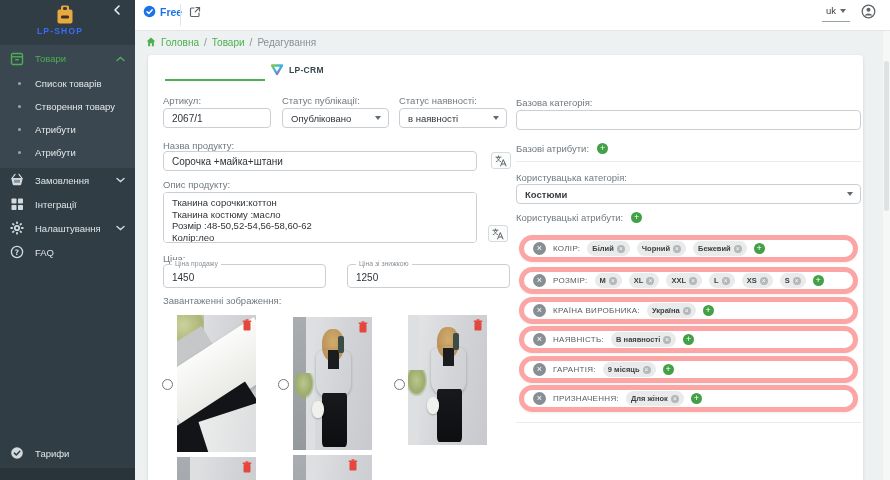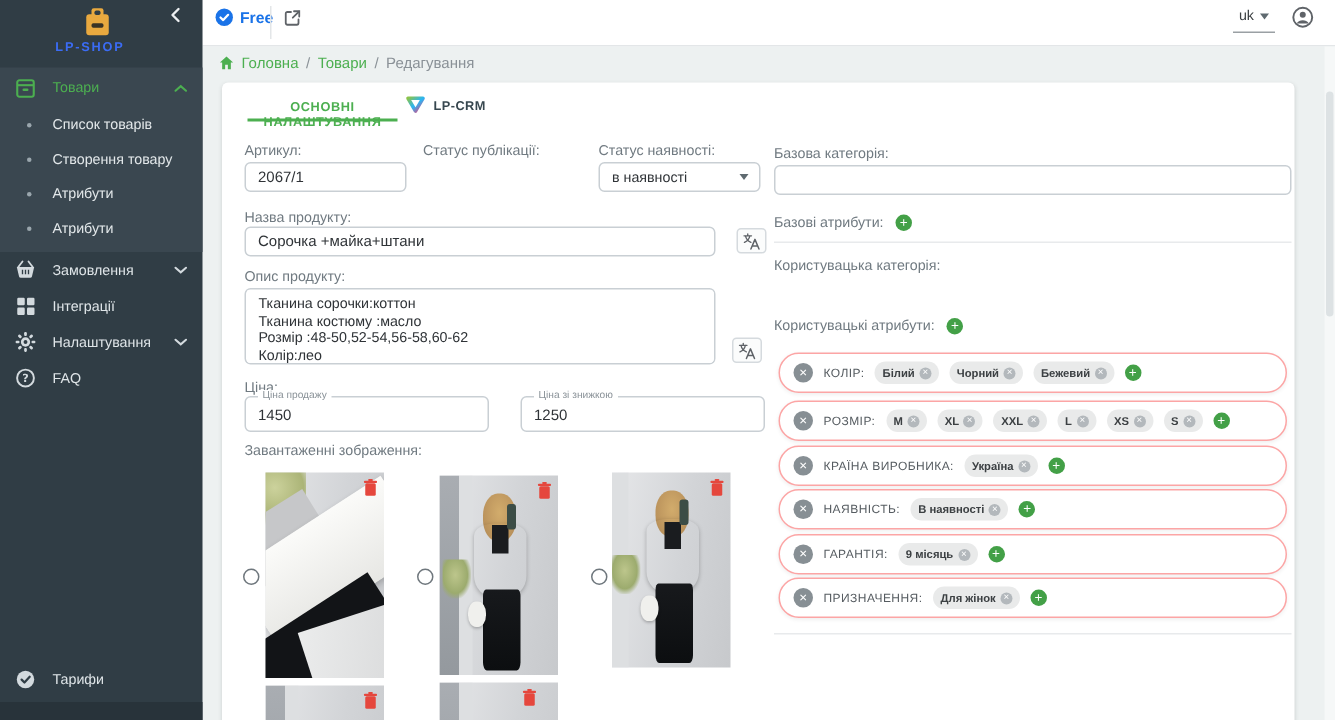--- a/index.html
+++ b/index.html
@@ -58,21 +58,21 @@
   .tinput { position:absolute; height:20px; border:1px solid #c9cfd4; border-radius:4px; padding:0 8px; font-size:10px; color:#2f3337; background:#fff; outline:none; font-family:inherit; }
   .select { position:absolute; height:20px; border:1px solid #c9cfd4; border-radius:4px; background:#fff; display:flex; align-items:center; justify-content:space-between; padding:0 7px 0 8px; font-size:9.5px; color:#2f3337; cursor:pointer; }
   .tarea { position:absolute; border:1px solid #c9cfd4; border-radius:4px; padding:4px 8px; font-size:9.5px; line-height:11.5px; color:#2f3337; resize:none; outline:none; font-family:inherit; background:#fff; }
   .trbtn { position:absolute; width:20px; height:17px; border:1px solid #d5dade; border-radius:3px; background:#fbfcfc; display:flex; align-items:center; justify-content:center; cursor:pointer; }
 
   .pricefield { position:absolute; height:24px; border:1px solid #c9cfd4; border-radius:4px; background:#fff; }
   .pf-label { position:absolute; top:-5px; left:8px; background:#fff; padding:0 3px; font-size:6.8px; color:#8a9298; white-space:nowrap; }
   .pf-input { border:none; outline:none; width:100%; height:100%; padding:2px 8px 0; font-size:10px; color:#2f3337; background:transparent; font-family:inherit; }
 
   
-  .attr-row { position:absolute; left:371px; width:339px; height:27px; border:1px solid #fca5a5; border-radius:14px; box-shadow:0 1px 3px rgba(0,0,0,.07); background:#fff; display:flex; align-items:center; padding:0 9px; gap:7px; }
+  .attr-row { position:absolute; left:371px; width:339px; height:27px; border:5px solid #fca5a5; border-radius:14px; box-shadow:0 1px 3px rgba(0,0,0,.07); background:#fff; display:flex; align-items:center; padding:0 9px; gap:7px; }
   .attr-name { font-size:8px; color:#565c61; letter-spacing:.3px; white-space:nowrap; }
   .row-x { width:13px; height:13px; border-radius:50%; background:#878f94; color:#fff; font-size:9px; line-height:13px; text-align:center; flex:none; cursor:pointer; }
   .row-x::before { content:"×"; }
   .chip { display:flex; align-items:center; gap:3px; height:15px; background:#e9eaea; border-radius:9px; padding:0 5px; }
   .chip-label { font-size:7.5px; font-weight:bold; color:#3c4043; white-space:nowrap; }
   .chip-x { width:8px; height:8px; border-radius:50%; background:#b3b8bc; color:#fff; font-size:6.5px; line-height:8px; text-align:center; cursor:pointer; }
   .chip-x::before { content:"×"; }
   .plus { width:11px; height:11px; border-radius:50%; background:#43a047; color:#fff; font-size:9px; line-height:11px; text-align:center; flex:none; cursor:pointer; }
   .plus::before { content:"+"; }
   .hr { position:absolute; border-top:1px solid #e8eaec; }
@@ -282,40 +282,43 @@
         </svg>
       <a class="bc-link">Головна</a>
       <span class="bc-sep">/</span>
       <a class="bc-link">Товари</a>
       <span class="bc-sep">/</span>
       <span class="bc-current">Редагування</span>
     </div>
 
     <div class="card">
 
-      <div class="tab1">ОСНОВНІ НАЛАШТУВАННЯ</div>
       <div class="tab-indicator"></div>
       <div class="tab2">
         <svg width="14" height="13" viewBox="0 0 14 13">
             <defs>
               <linearGradient id="crmg" x1="0" y1="0" x2="1" y2="1">
                 <stop offset="0" stop-color="#8bc34a"></stop>
                 <stop offset="0.5" stop-color="#29b6f6"></stop>
                 <stop offset="1" stop-color="#ec407a"></stop>
               </linearGradient>
             </defs>
             <polygon points="2,2.5 12,2.5 7,11" fill="none" stroke="url(#crmg)" stroke-width="2.4" stroke-linejoin="round"></polygon>
           </svg>
         <span class="tab2-label">LP-CRM</span>
       </div>
 
       <span class="flabel" style="left:15px;top:40px">Артикул:</span>
       <input class="tinput" style="left: 15px; top: 53px; width: 108px;" value="2067/1">
 
       <span class="flabel" style="left:134px;top:40px">Статус публікації:</span>
+      <div class="select" style="left:134px;top:53px;width:107px">
+        <span>Опубліковано</span>
+        <span class="caret"></span>
+      </div>
 
       <span class="flabel" style="left:251px;top:40px">Статус наявності:</span>
       <div class="select" style="left:251px;top:53px;width:108px">
         <span>в наявності</span>
         <span class="caret"></span>
       </div>
 
       <span class="flabel" style="left:15px;top:85px">Назва продукту:</span>
       <input class="tinput" style="left: 15px; top: 96px; width: 314px;" value="Сорочка +майка+штани">
       <span class="trbtn" style="left:343px;top:97px">
@@ -432,20 +435,24 @@
       <span class="flabel" style="left:368px;top:42px">Базова категорія:</span>
       <input class="tinput" style="left: 368px; top: 55px; width: 345px;" value="">
 
       <div class="label-plus" style="left:368px;top:88px">
         <span class="flabel" style="position:static">Базові атрибути:</span>
         <span class="plus"></span>
       </div>
       <div class="hr" style="left:368px;top:106px;width:345px"></div>
 
       <span class="flabel" style="left:368px;top:117px">Користувацька категорія:</span>
+      <div class="select" style="left:368px;top:129px;width:345px">
+        <span style="font-weight:bold;color:#3a3f44">Костюми</span>
+        <span class="caret"></span>
+      </div>
 
       <div class="label-plus" style="left:368px;top:157px">
         <span class="flabel" style="position:static">Користувацькі атрибути:</span>
         <span class="plus"></span>
       </div>
 
       <div class="attr-row" style="top:180px">
         <span class="row-x"></span>
         <span class="attr-name">КОЛІР:</span>
         <span class="chip">

